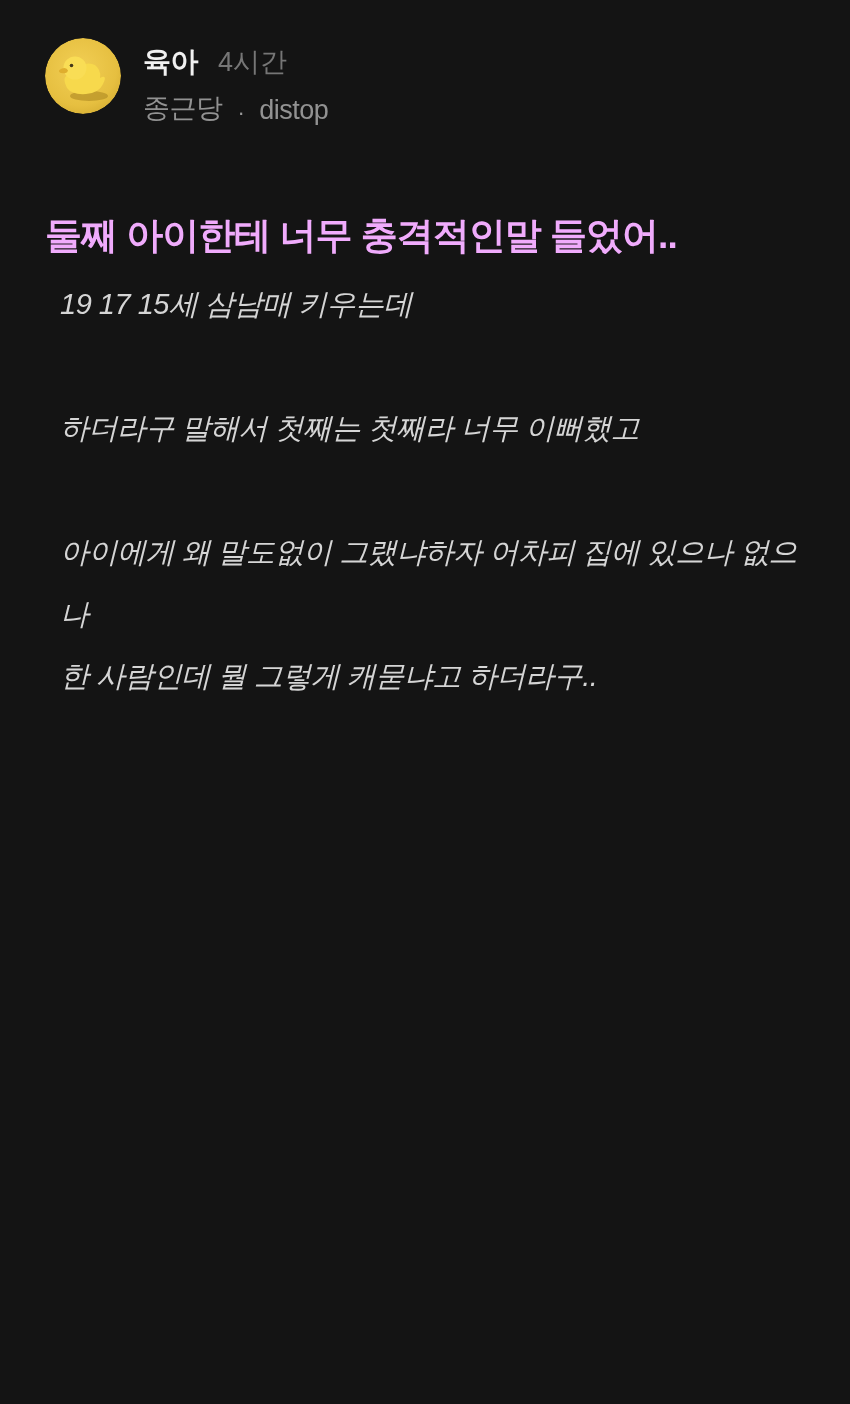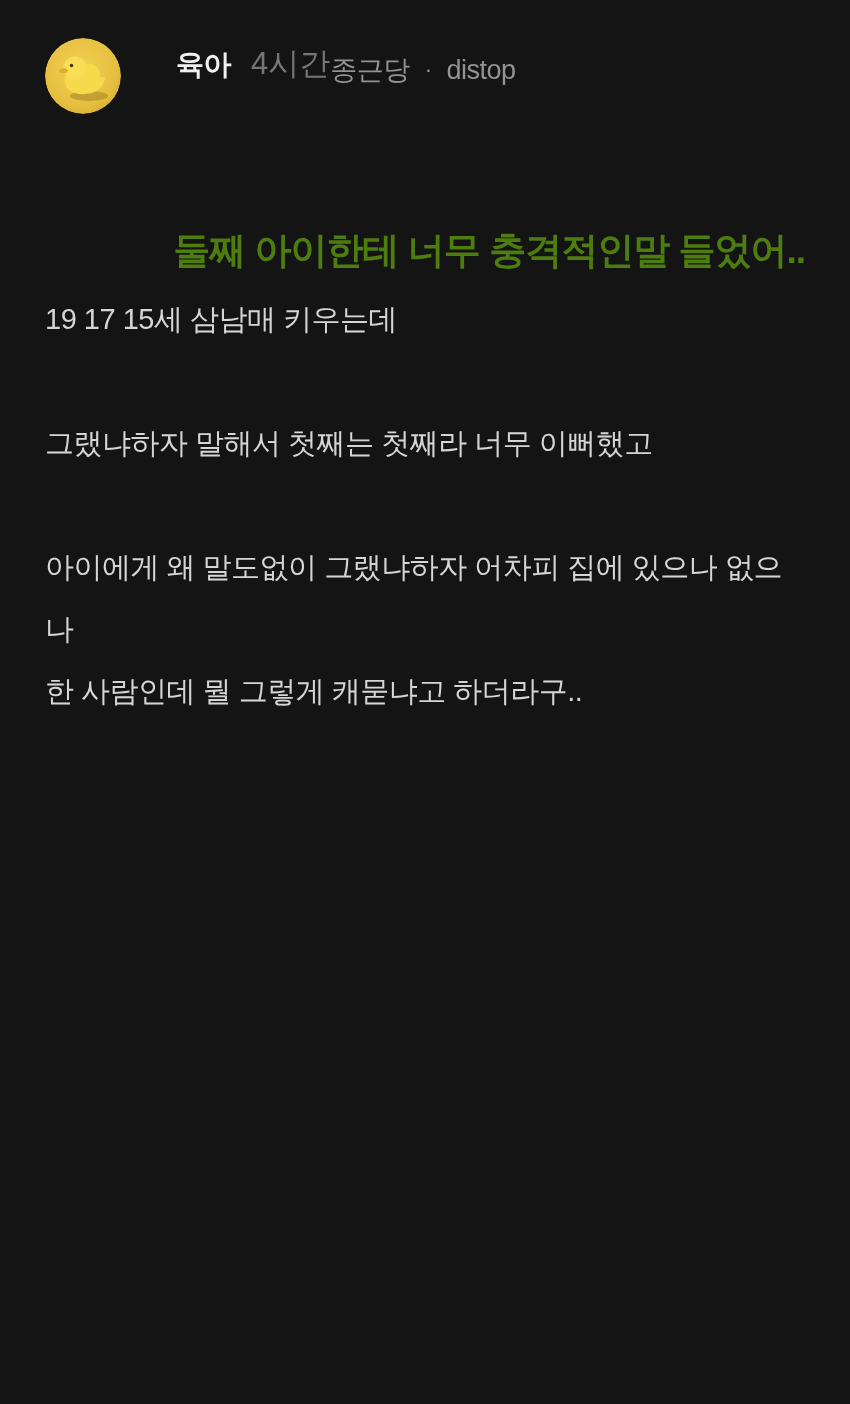--- a/index.html
+++ b/index.html
@@ -29,72 +29,72 @@
   .avatar {
     width: 76px;
     height: 76px;
     border-radius: 50%;
     overflow: hidden;
     flex: 0 0 auto;
   }
   .avatar svg { display: block; }
   .header-text {
     display: flex;
+    flex-direction: column;
     padding-top: 5px;
-    margin-left: 33px;
   }
   .name-row {
     display: flex;
     align-items: baseline;
     gap: 20px;
   }
   .author-name {
     font-size: 28px;
     font-weight: 700;
     color: #f1f1f1;
     letter-spacing: -0.5px;
   }
   .post-time {
-    font-size: 31px;
+    font-size: 27px;
     color: #767676;
   }
   .meta-row {
     margin-top: 9px;
     display: flex;
-    align-items: center;
+    align-items: flex-end;
     gap: 15px;
     font-size: 27px;
     color: #929292;
     letter-spacing: -0.5px;
   }
   .meta-dot {
     font-size: 22px;
     color: #9a9a9a;
   }
   
   .post-title {
-    margin: 113px 0 0 0;
+    margin: 86px 0 0 0;
     font-size: 37px;
     line-height: 47px;
     font-weight: 700;
-    color: #4d7c0f;
+    color: #f0abfc;
     letter-spacing: -1px;
-    text-align: right;
   }
   
   .post-body {
     margin-top: 14px;
     font-size: 29px;
     line-height: 62px;
     color: #d5d5d5;
     letter-spacing: -0.5px;
   }
   .post-body p {
-    margin: 0 0 62px 0;
+    margin: 0 0 62px 15px;
     white-space: pre-line;
+    font-style: italic;
   }
   .post-body p:last-child { margin-bottom: 0; }
 </style>
 </head>
 <body>
 
 <div class="post">
 
   <header class="post-header">
     <div class="avatar">
@@ -124,18 +124,18 @@
         <span class="meta-dot">·</span>
         <span>distop</span>
       </div>
     </div>
   </header>
 
   <h1 class="post-title">둘째 아이한테 너무 충격적인말 들었어..</h1>
 
   <div class="post-body">
       <p>19 17 15세 삼남매 키우는데</p>
-      <p>그랬냐하자 말해서 첫째는 첫째라 너무 이뻐했고</p>
+      <p>하더라구 말해서 첫째는 첫째라 너무 이뻐했고</p>
       <p>아이에게 왜 말도없이 그랬냐하자 어차피 집에 있으나 없으나
 한 사람인데 뭘 그렇게 캐묻냐고 하더라구..</p>
     </div>
 
 </div>
 
 </body></html>

